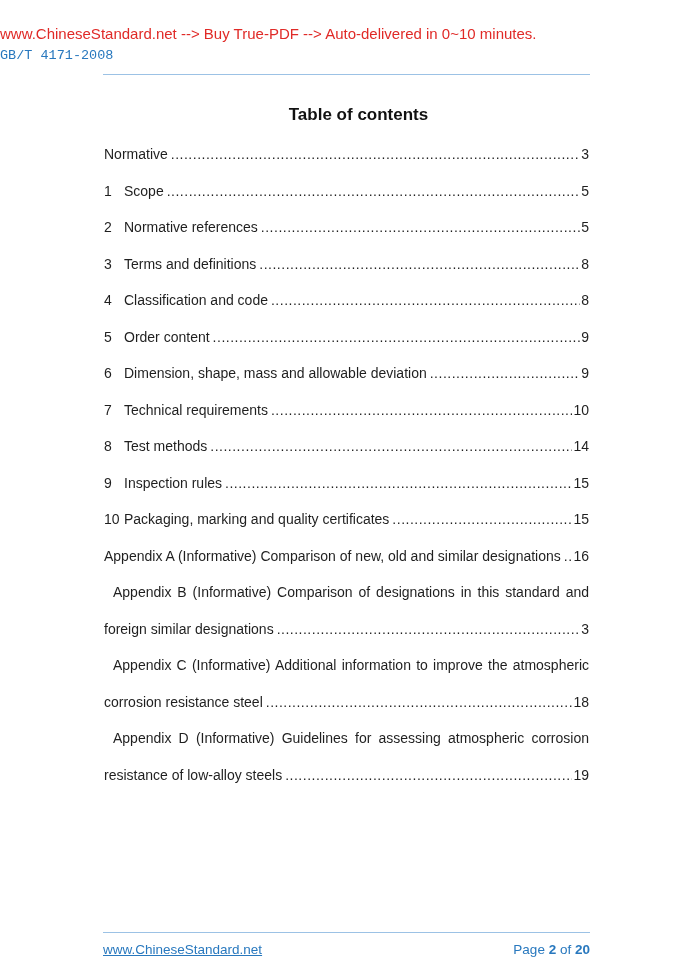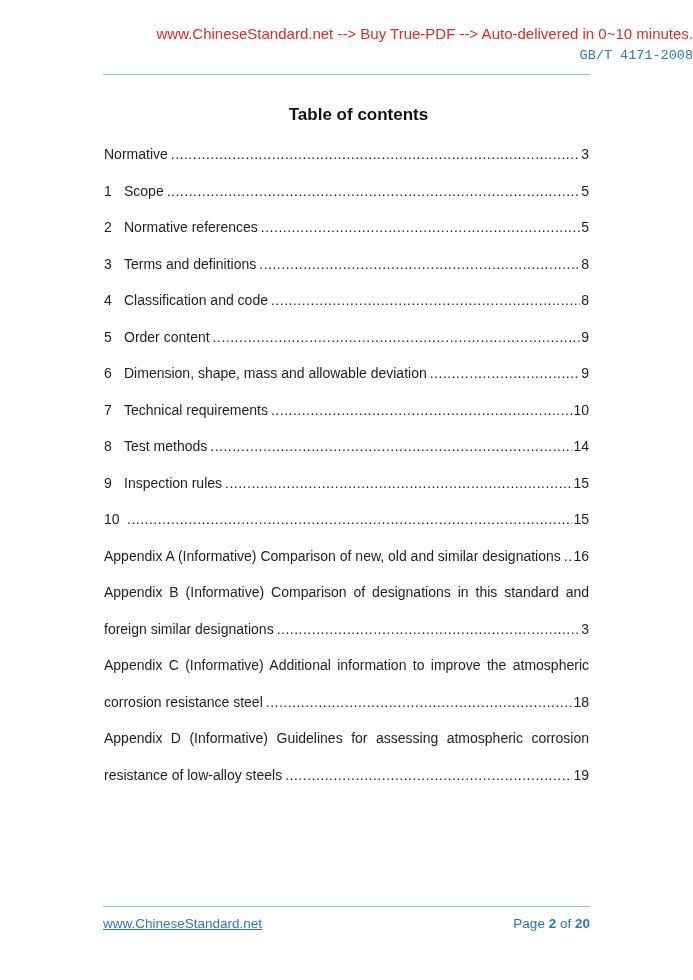--- a/index.html
+++ b/index.html
@@ -12,21 +12,21 @@
   html, body { margin: 0; padding: 0; }
   body {
     width: 693px;
     height: 980px;
     background: #ffffff;
     font-family: "Liberation Sans", sans-serif;
     color: var(--text-black);
     position: relative;
     overflow: hidden;
   }
-  .header { text-align: right; padding-top: 26px; }
+  .header { text-align: left; padding-top: 26px; }
   .promo {
     color: var(--promo-red);
     font-size: 15px;
     line-height: 16px;
     white-space: nowrap;
   }
   .std-code {
     color: var(--brand-blue);
     font-size: 13.5px;
     line-height: 14px;
@@ -76,26 +76,27 @@
     letter-spacing: 0.5px;
   }
   .toc-page { flex: 0 0 auto; }
   .toc-line1 {
     line-height: 16.5px;
     margin-bottom: 20px;
     text-align: justify;
     text-align-last: justify;
     cursor: pointer;
     white-space: normal;
+    margin-left: 9px;
   }
   .footer {
     position: absolute;
     left: 103px;
     right: 103px;
-    top: 906px;
+    top: 932px;
   }
   .footer-bar {
     display: flex;
     justify-content: space-between;
     align-items: baseline;
     margin-top: 9px;
     font-size: 13.5px;
     color: var(--brand-blue);
   }
   .footer-link {
@@ -174,20 +175,21 @@
         <span class="toc-page">14</span>
       </div>
       <div class="toc-row">
         <span class="toc-num">9</span>
         <span class="toc-text">Inspection rules</span>
         <span class="leader"></span>
         <span class="toc-page">15</span>
       </div>
       <div class="toc-row">
         <span class="toc-num">10</span>
+        <span class="toc-text">Packaging, marking and quality certificates</span>
         <span class="leader"></span>
         <span class="toc-page">15</span>
       </div>
       <div class="toc-row">
         <span class="toc-text">Appendix A (Informative) Comparison of new, old and similar designations</span>
         <span class="leader"></span>
         <span class="toc-page">16</span>
       </div>
       <div class="toc-line1">Appendix B (Informative) Comparison of designations in this standard and</div>
       <div class="toc-row">

